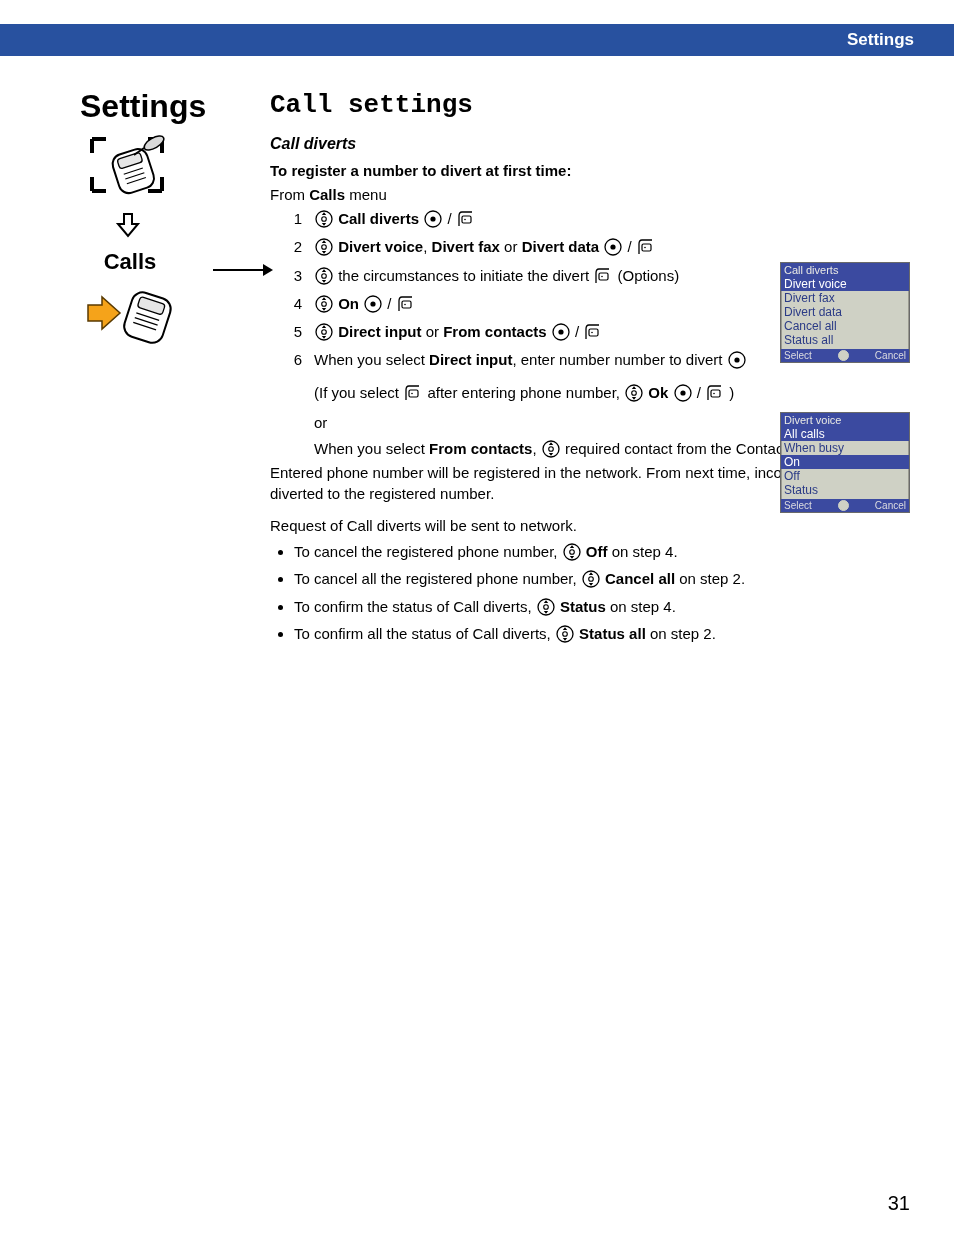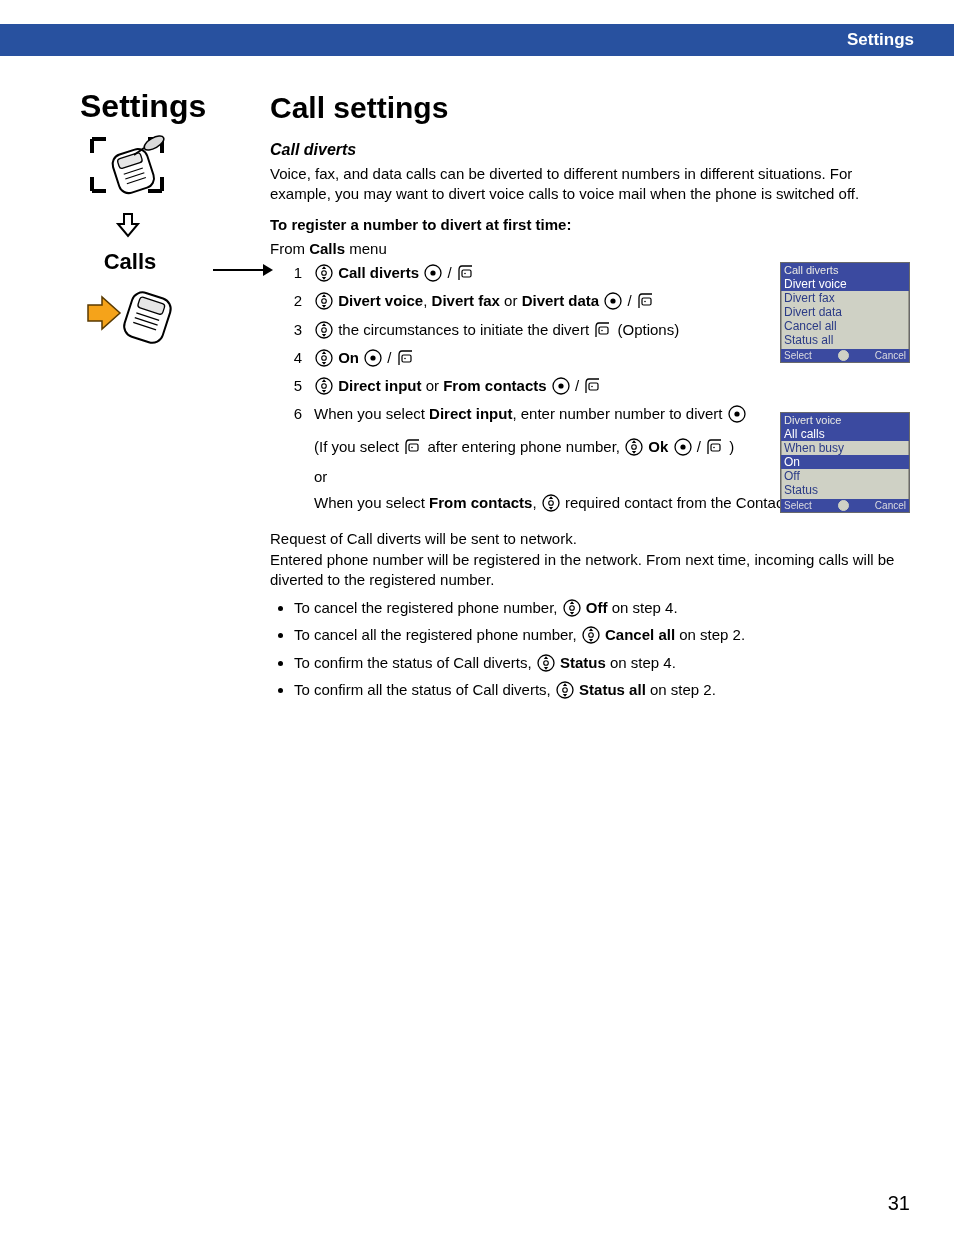--- a/index.html
+++ b/index.html
@@ -51,22 +51,22 @@
   }
   .main {
     flex: 1;
     padding-right: 40px;
     padding-left: 10px;
     box-sizing: border-box;
     font-size: 15px;
     line-height: 1.35;
   }
   h2.section {
-    font-family: Liberation Sans, sans-serif;
-    font-size: 30px;
+    font-family: Liberation Mono, monospace;
+    font-size: 26px;
     margin: 0 0 8px 0;
   }
   h3.subsection {
     font-style: italic;
     font-weight: bold;
     font-size: 16px;
     margin: 10px 0 4px 0;
   }
   .lead { margin: 4px 0 10px 0; }
   .bold-instr { font-weight: bold; margin: 6px 0 4px 0; }
@@ -243,21 +243,20 @@
       </svg>
     </div>
   </div>
 
   <div class="main">
 
     <h2 class="section">Call settings</h2>
 
     <h3 class="subsection">Call diverts</h3>
 
-    <p class="lead">Voice, fax, and data calls can be diverted to different numbers in different situations. For example, you may want to divert voice calls to voice mail when the phone is switched off.</p>
 
     <p class="bold-instr">To register a number to divert at first time:</p>
 
     <p class="from-line">
       <span>From </span><span class="bold">Calls</span><span> menu</span>
     </p>
 
     <ol class="steps">
       <li>
         <span class="num">1</span>
@@ -373,22 +372,22 @@
       <span>When you select </span><span class="bold">From contacts</span><span>, </span>
       <span class="key-nav"><svg width="18" height="18">
             <use href="#navkey"></use>
           </svg></span>
       <span> required contact from the Contacts list </span>
       <span class="key-soft"><svg width="18" height="18">
             <use href="#softkey"></use>
           </svg></span>
     </div>
 
+    <p style="margin:0 0 8px 0">Entered phone number will be registered in the network. From next time, incoming calls will be diverted to the registered number.</p>
     <p style="margin:12px 0 0 0">Request of Call diverts will be sent to network.</p>
-    <p style="margin:0 0 8px 0">Entered phone number will be registered in the network. From next time, incoming calls will be diverted to the registered number.</p>
 
     <ul class="bullets">
       <li>
         <span>To cancel the registered phone number, </span>
         <span class="key-nav"><svg width="18" height="18">
               <use href="#navkey"></use>
             </svg></span>
         <span class="bold">Off</span><span> on step 4.</span>
       </li>
       <li>

